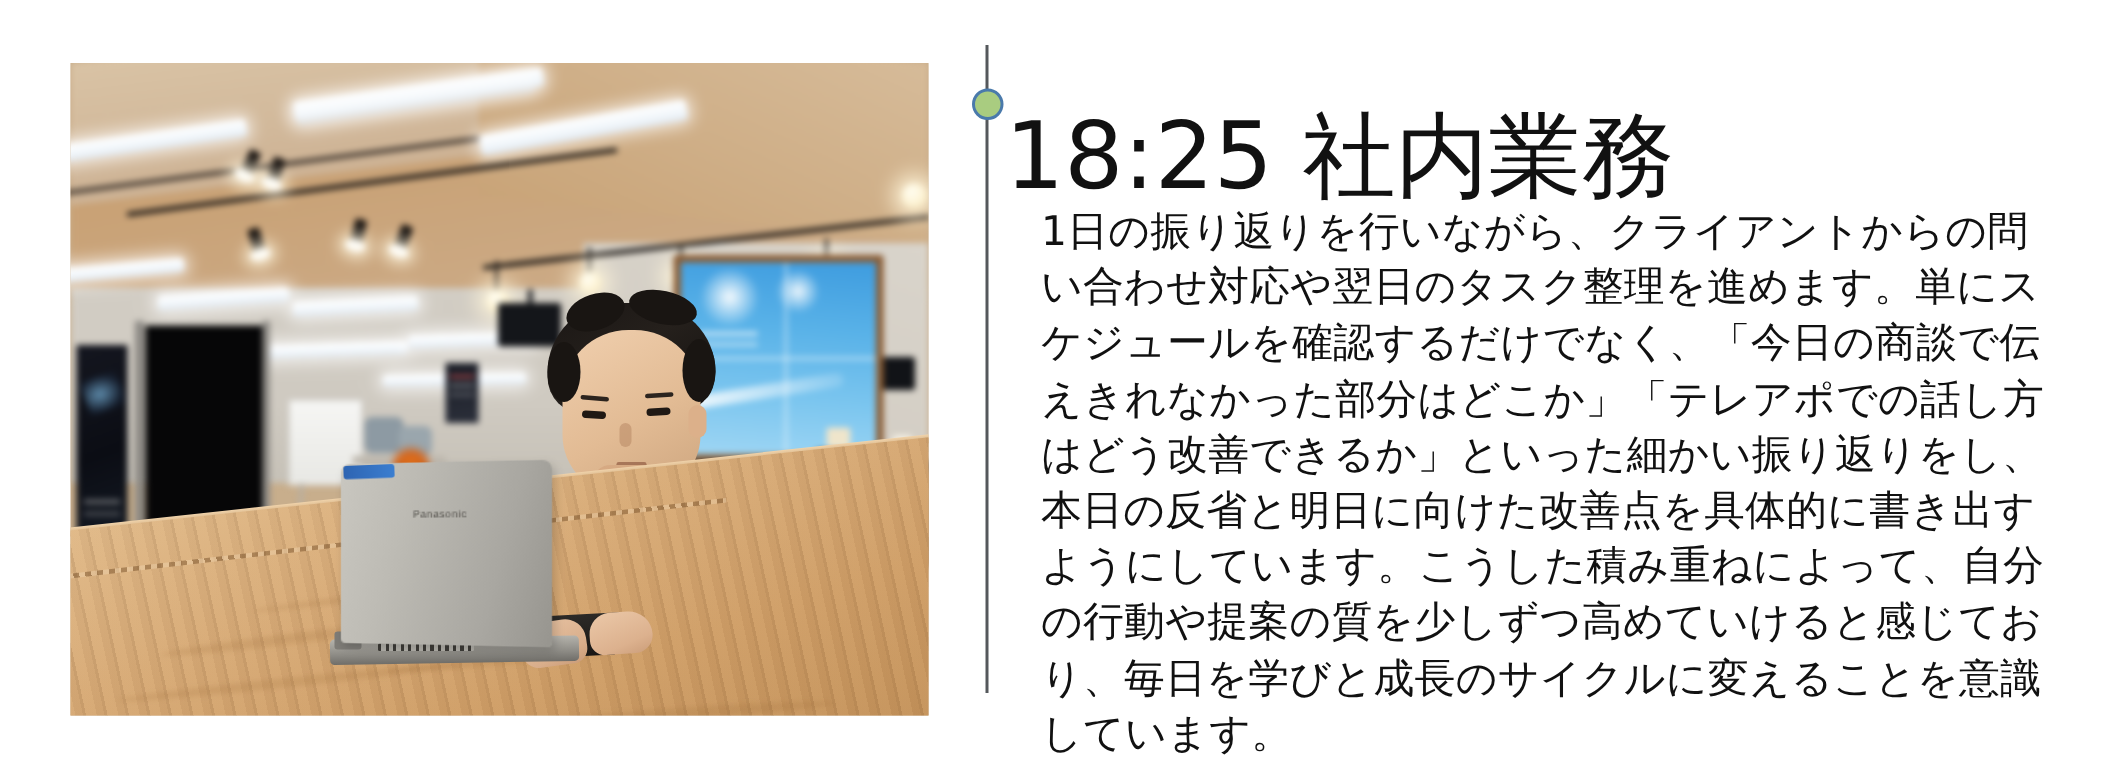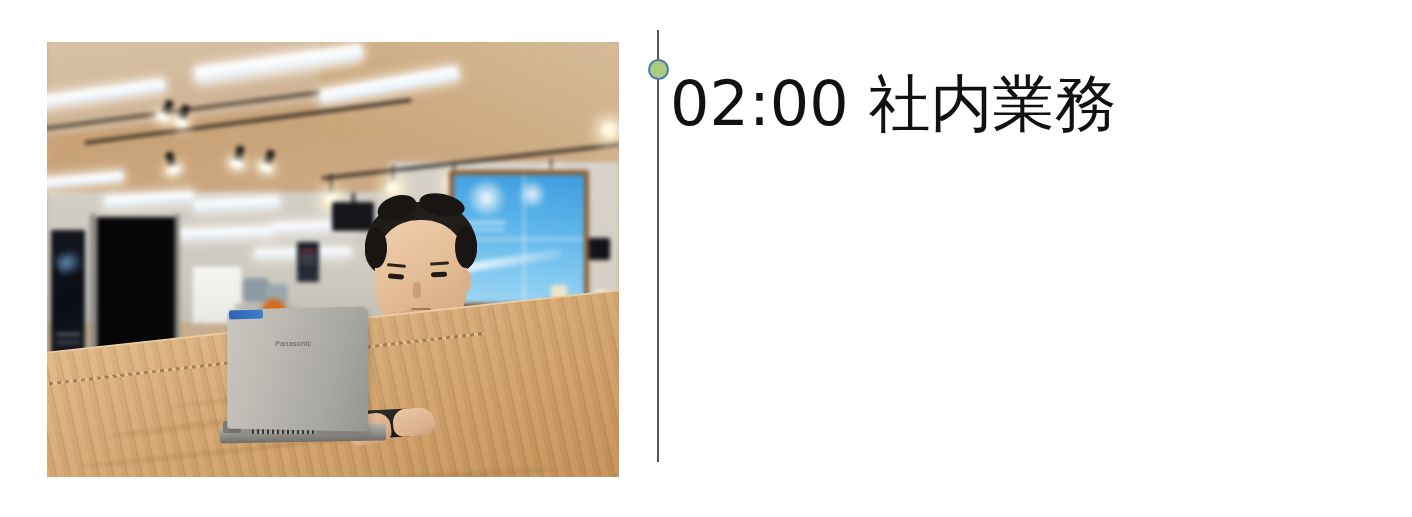--- a/index.html
+++ b/index.html
@@ -787,16 +787,17 @@
         </div>
         <div class="laptop-sticker"></div>
       </div>
 
     </div>
   </div>
 
   <div class="timeline"></div>
   <div class="timeline-dot"></div>
 
-  <h1 class="title">02:00 社内業務</h1>
-
+  <h1 class="title">18:25 社内業務</h1>
+
+  <div class="body-text">1日の振り返りを行いながら、クライアントからの問い合わせ対応や翌日のタスク整理を進めます。単にスケジュールを確認するだけでなく、「今日の商談で伝えきれなかった部分はどこか」「テレアポでの話し方はどう改善できるか」といった細かい振り返りをし、本日の反省と明日に向けた改善点を具体的に書き出すようにしています。こうした積み重ねによって、自分の行動や提案の質を少しずつ高めていけると感じており、毎日を学びと成長のサイクルに変えることを意識しています。</div>
 
 </div>
 
 </body></html>

